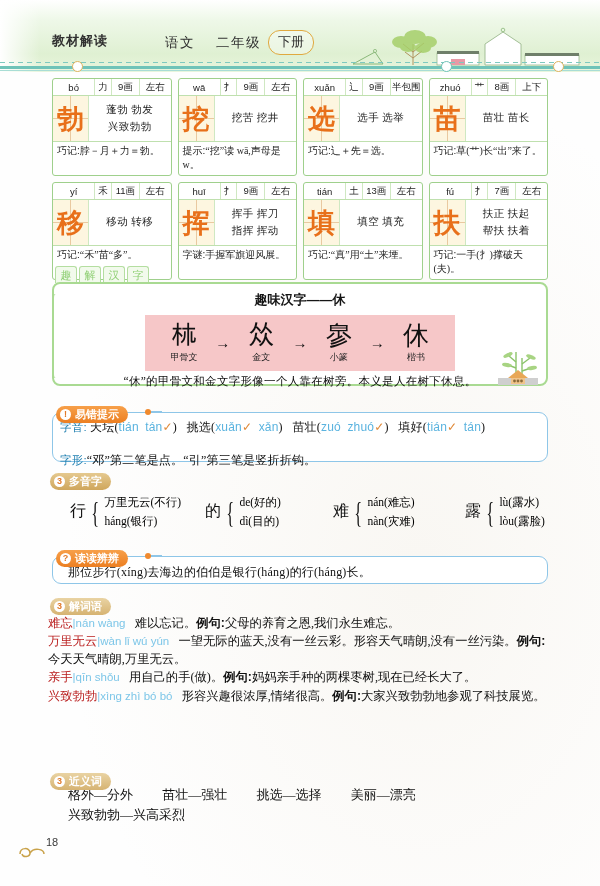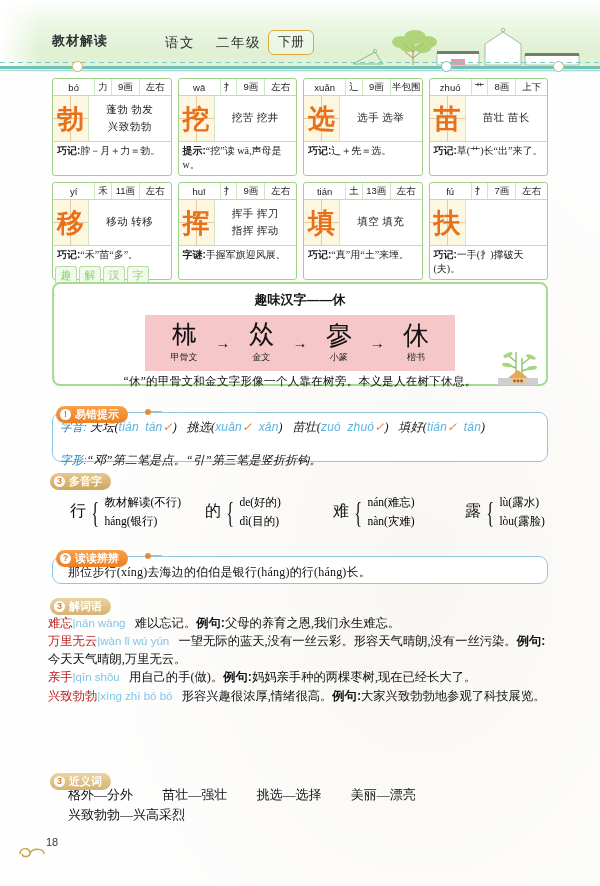--- a/index.html
+++ b/index.html
@@ -48,21 +48,21 @@
   }
   .hdr-sub {
     position:absolute; left:165px; top:34px;
     font-family:"Liberation Sans", sans-serif;
     font-size:13.5px; color:#303030; letter-spacing:1.5px;
   }
   .hdr-pill {
     position:absolute; left:268px; top:30px;
     font-family:"Liberation Sans", sans-serif;
     font-size:13px; color:#303030;
-    border:1.4px solid #e0a93f; border-radius:6px;
+    border:1.4px solid #e0a93f; border-radius:12px;
     padding:2px 9px 3px; background:rgba(255,255,255,.35);
   }
   
   .landscape { position:absolute; left:345px; top:22px; width:245px; height:45px; }
 
   
   .cards { position:absolute; left:52px; top:78px; width:496px; }
   .card-row { display:flex; gap:6px; margin-bottom:6px; }
   .card {
     flex:1 1 0; border:1px solid #9fd08c; border-radius:3px;
@@ -98,21 +98,21 @@
     flex:1 1 auto; display:flex; flex-direction:column;
     align-items:center; justify-content:center;
     font-size:10.5px; color:#1b1b1b; line-height:1.55; padding:2px 3px;
     text-align:center;
   }
   .c-words span { letter-spacing:.5px; }
   .c-note {
     border-top:1px solid #bfe0ae; padding:2px 4px 3px;
     font-size:10px; color:#1b1b1b; line-height:1.4; min-height:28px;
   }
-  .c-note b { font-family:"Liberation Sans", sans-serif; font-weight:bold; }
+  .c-note b { font-family:"Liberation Sans", sans-serif; font-weight:normal; }
 
   
   .tab-green {
     position:absolute; left:55px; top:266px;
     display:flex; gap:2px;
     font-family:"Liberation Sans", sans-serif;
   }
   .tab-green span {
     display:inline-block; width:22px; height:17px; line-height:17px;
     text-align:center; font-size:11px; color:#8fcf74;
@@ -401,20 +401,24 @@
 
       <div class="card">
         <div class="c-head">
           <div class="c-py">fú</div>
           <div class="c-rad">扌</div>
           <div class="c-str">7画</div>
           <div class="c-stru">左右</div>
         </div>
         <div class="c-body">
           <div class="c-big">扶</div>
+          <div class="c-words">
+            <span>扶正  扶起</span>
+            <span>帮扶  扶着</span>
+          </div>
         </div>
         <div class="c-note">
           <b>巧记:</b><span>一手(扌)撑破天(夫)。</span>
         </div>
       </div>
     </div>
   </div>
 
   <div class="tab-green">
     <span>趣</span>
@@ -475,21 +479,21 @@
   </div>
 
   <div class="box-blue" style="left:52px; top:412px; width:496px; height:50px;"></div>
   <div class="badge-holder" style="left:56px; top:403px;">
     <span class="badge orange">
       <span class="dot">!</span>
       <span>易错提示</span>
     </span>
     <span class="badge-line" style="left:92px; width:14px;"></span>
   </div>
-  <div style="position:absolute; left:60px; top:418px; width:484px;font-style:italic;">
+  <div style="position:absolute; left:60px; top:418px; width:484px;">
     <div class="tline">
       <span class="cue">字音:</span>
       <span><span>天坛</span>(<span class="py">tián</span>&nbsp;&nbsp;<span class="py">tán</span><span class="redcheck">✓</span>)</span>
       &nbsp;
       <span><span>挑选</span>(<span class="py">xuǎn</span><span class="redcheck">✓</span>&nbsp;&nbsp;<span class="py">xǎn</span>)</span>
       &nbsp;
       <span><span>苗壮</span>(<span class="py">zuó</span>&nbsp;&nbsp;<span class="py">zhuó</span><span class="redcheck">✓</span>)</span>
       &nbsp;
       <span><span>填好</span>(<span class="py">tián</span><span class="redcheck">✓</span>&nbsp;&nbsp;<span class="py">tán</span>)</span>
     </div>
@@ -503,21 +507,21 @@
       <span class="dot">3</span>
       <span>多音字</span>
     </span>
   </div>
 
   <div class="poly">
     <div class="poly-item" style="width:125px;">
       <span class="poly-ch">行</span>
       <span class="poly-brace">{</span>
       <span class="poly-rows">
-        <span>教材解读(不行)</span>
+        <span>万里无云(不行)</span>
         <span>háng(银行)</span>
       </span>
     </div>
     <div class="poly-item" style="width:118px;">
       <span class="poly-ch">的</span>
       <span class="poly-brace">{</span>
       <span class="poly-rows">
         <span>de(好的)</span>
         <span>dì(目的)</span>
       </span>

